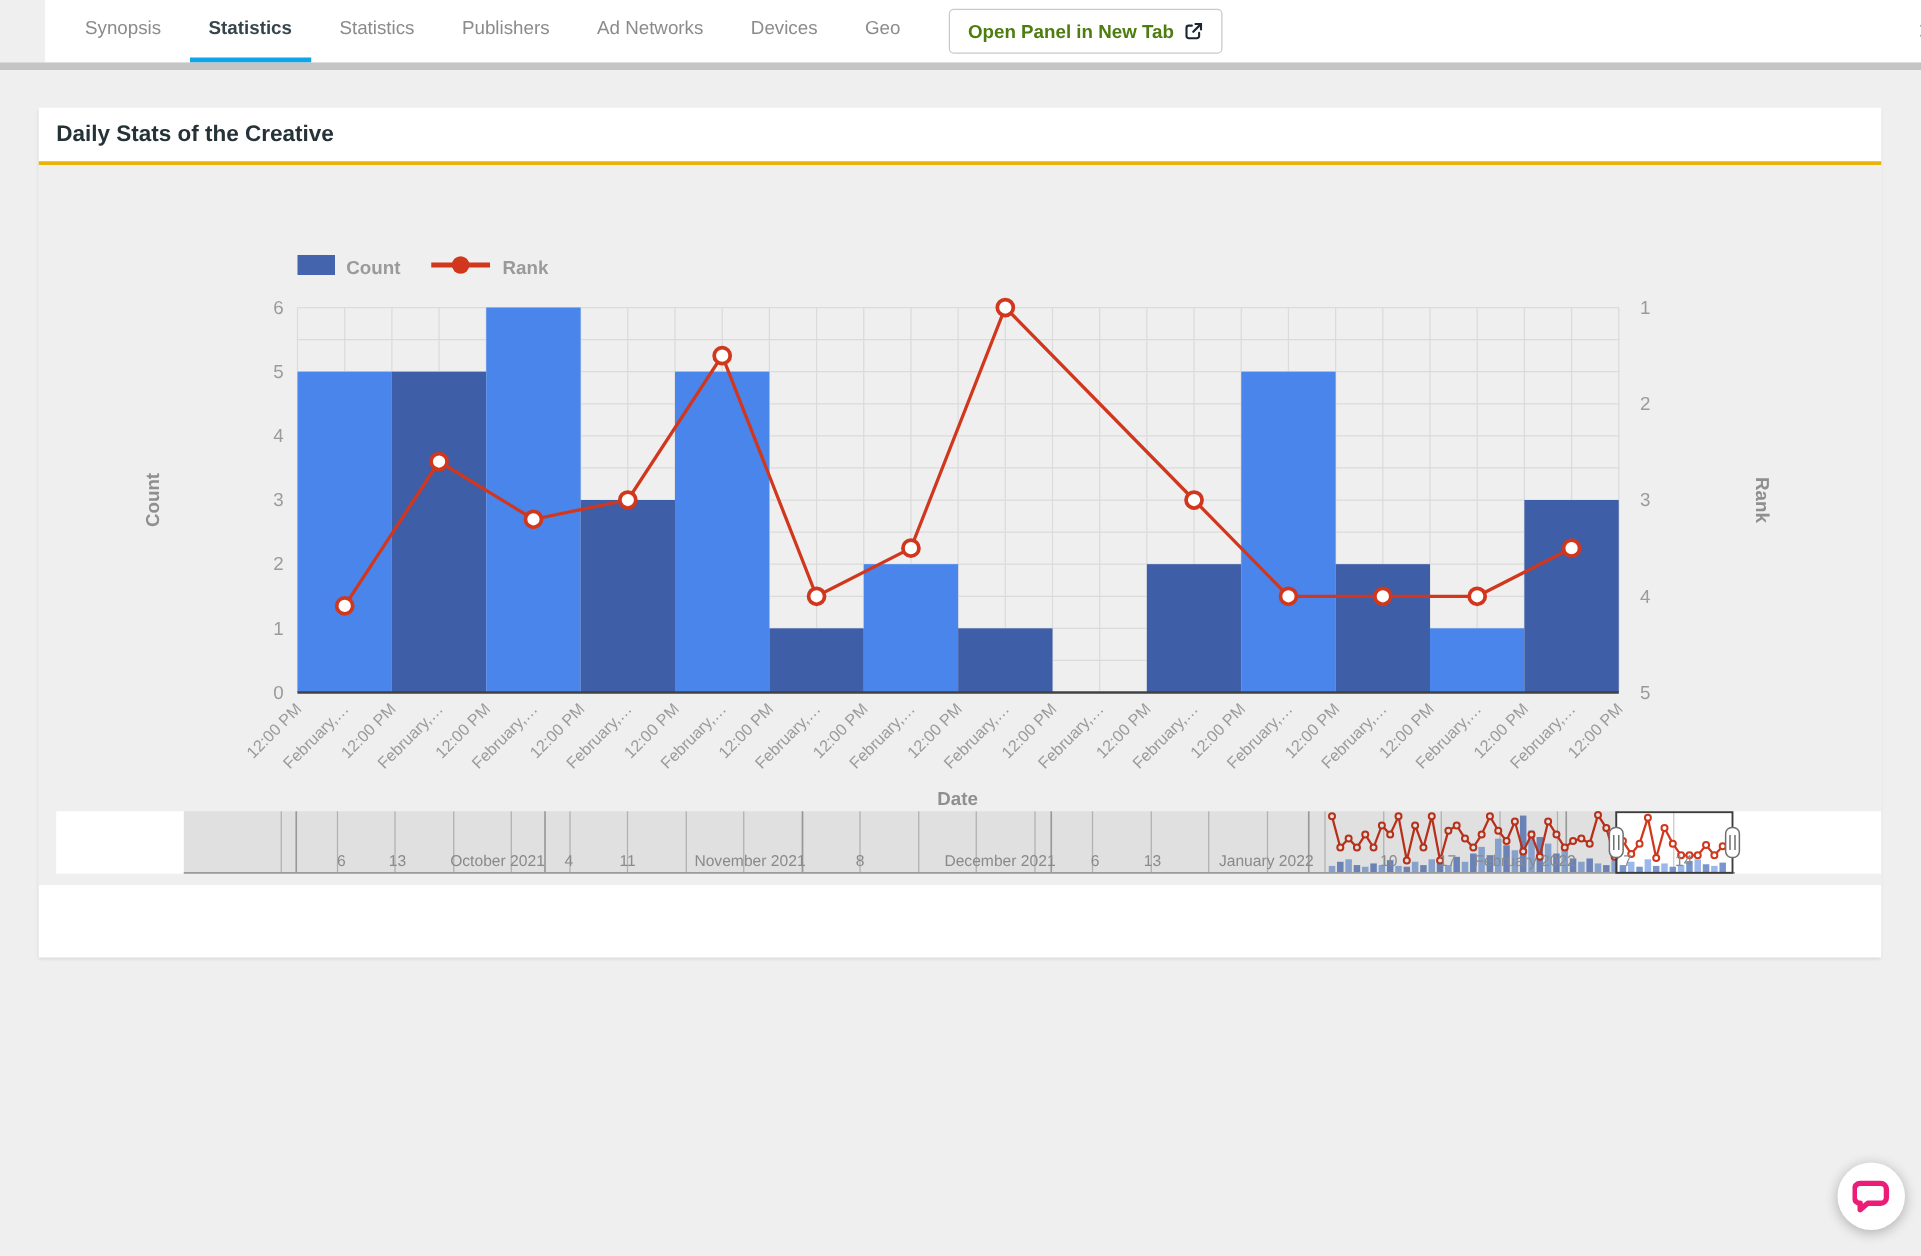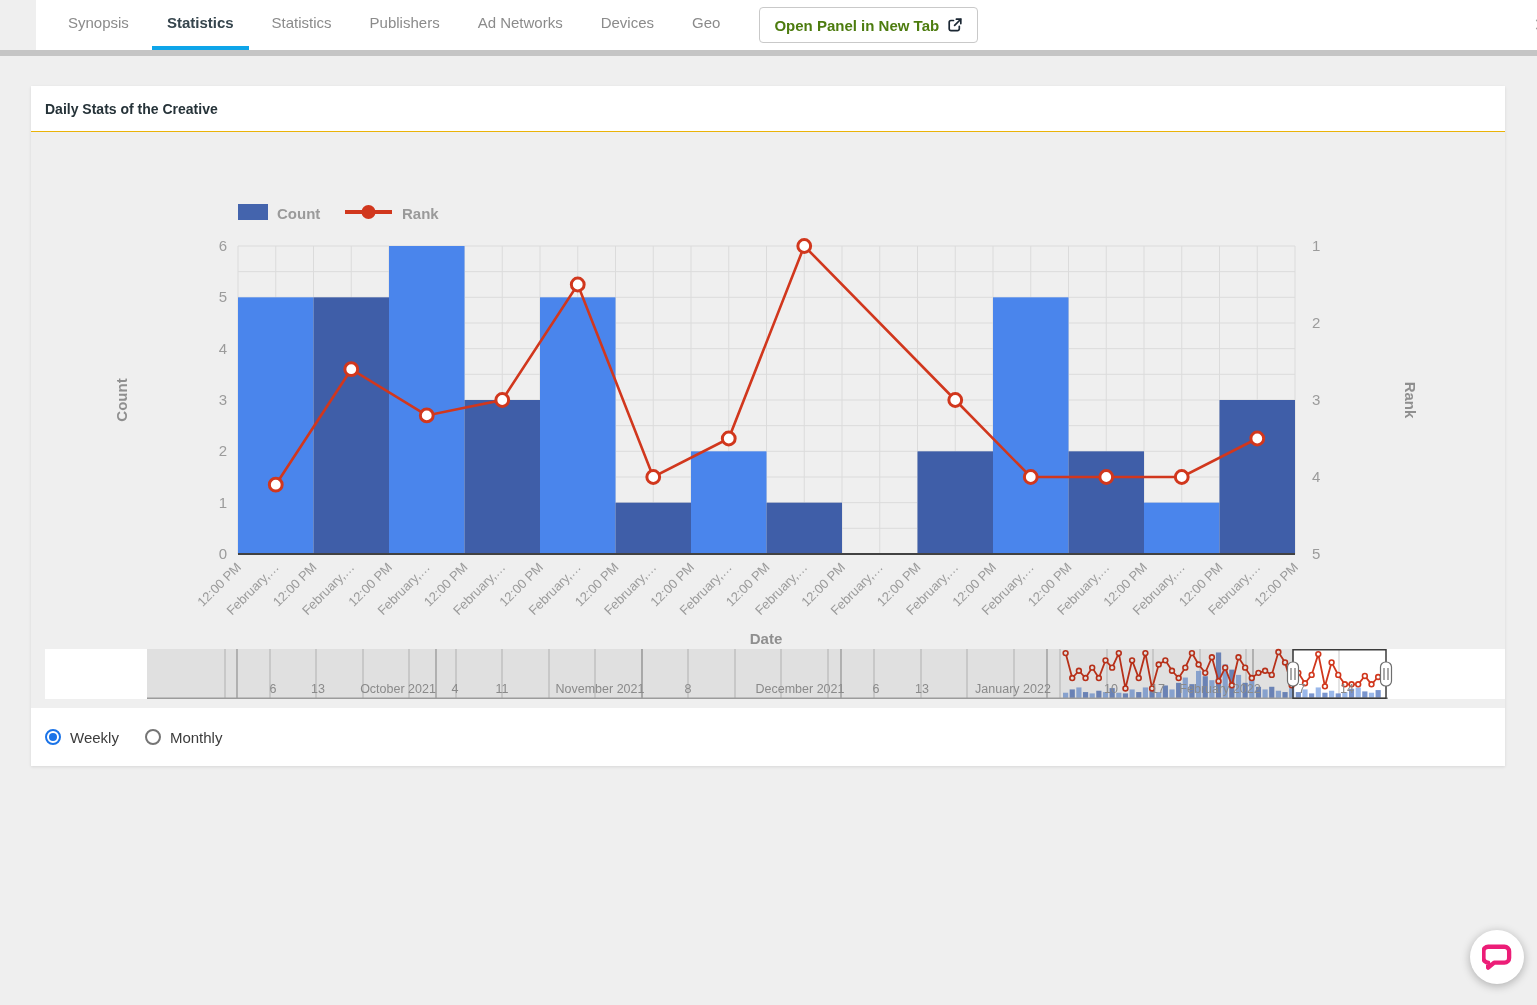--- a/index.html
+++ b/index.html
@@ -30,22 +30,22 @@
     font-weight:900; cursor:pointer; line-height:50px;
   }
   .top-divider { position:absolute; top:50px; left:0; width:100%; height:6px; background:#c5c5c5; }
 
   
   .card {
     position:absolute; left:31px; top:86px; width:1474px; height:680px;
     background:#ffffff; box-shadow:0 1px 3px rgba(0,0,0,0.10);
   }
   .card-title-bar {
-    height:46px; border-bottom:1px solid #eab308; display:flex; align-items:center;
-    padding-left:14px; font-size:14px; font-weight:bold; color:#253238;
+    height:46px; border-bottom:3px solid #eab308; display:flex; align-items:center;
+    padding-left:14px; font-size:18px; font-weight:bold; color:#253238;
   }
   .chart-area { position:absolute; top:46px; left:0; width:1474px; height:576px; background:#efefef; }
   svg text { font-family:"Liberation Sans", sans-serif; }
 
   
   .controls-row {
     position:absolute; top:622px; left:0; width:1474px; height:58px; background:#fff;
     display:flex; align-items:center; padding-left:14px; gap:26px;
   }
   .radio-opt { display:flex; align-items:center; gap:9px; font-size:15px; color:#3c3c3c; cursor:pointer; }
@@ -385,30 +385,20 @@
           </g>
           <g>
             <rect x="1349.5" y="530" width="11" height="24" rx="5" fill="#ffffff" stroke="#6f6f6f" stroke-width="1.2"></rect>
             <line x1="1353" x2="1353" y1="536" y2="548" stroke="#6f6f6f" stroke-width="1.2"></line>
             <line x1="1357" x2="1357" y1="536" y2="548" stroke="#6f6f6f" stroke-width="1.2"></line>
           </g>
         </g>
       </svg>
   </div>
 
-  <div class="controls-row">
-    <span class="radio-opt">
-      <span class="radio-circle checked"></span>
-      <span>Weekly</span>
-    </span>
-    <span class="radio-opt">
-      <span class="radio-circle"></span>
-      <span>Monthly</span>
-    </span>
-  </div>
 </div>
 
 <div class="chat-btn">
   <span style="display:flex;">
     <svg width="30" height="28" viewBox="0 0 32 30">
       <path d="M8 4 h16 a5 5 0 0 1 5 5 v7 a5 5 0 0 1 -5 5 h-11 l-6.5 5.5 v-5.5 h0 a5 5 0 0 1 -5 -5 v-7 a5 5 0 0 1 5 -5 z" fill="none" stroke="#EC1D77" stroke-width="4.6" stroke-linejoin="round"></path>
     </svg>
   </span>
 </div>
 

